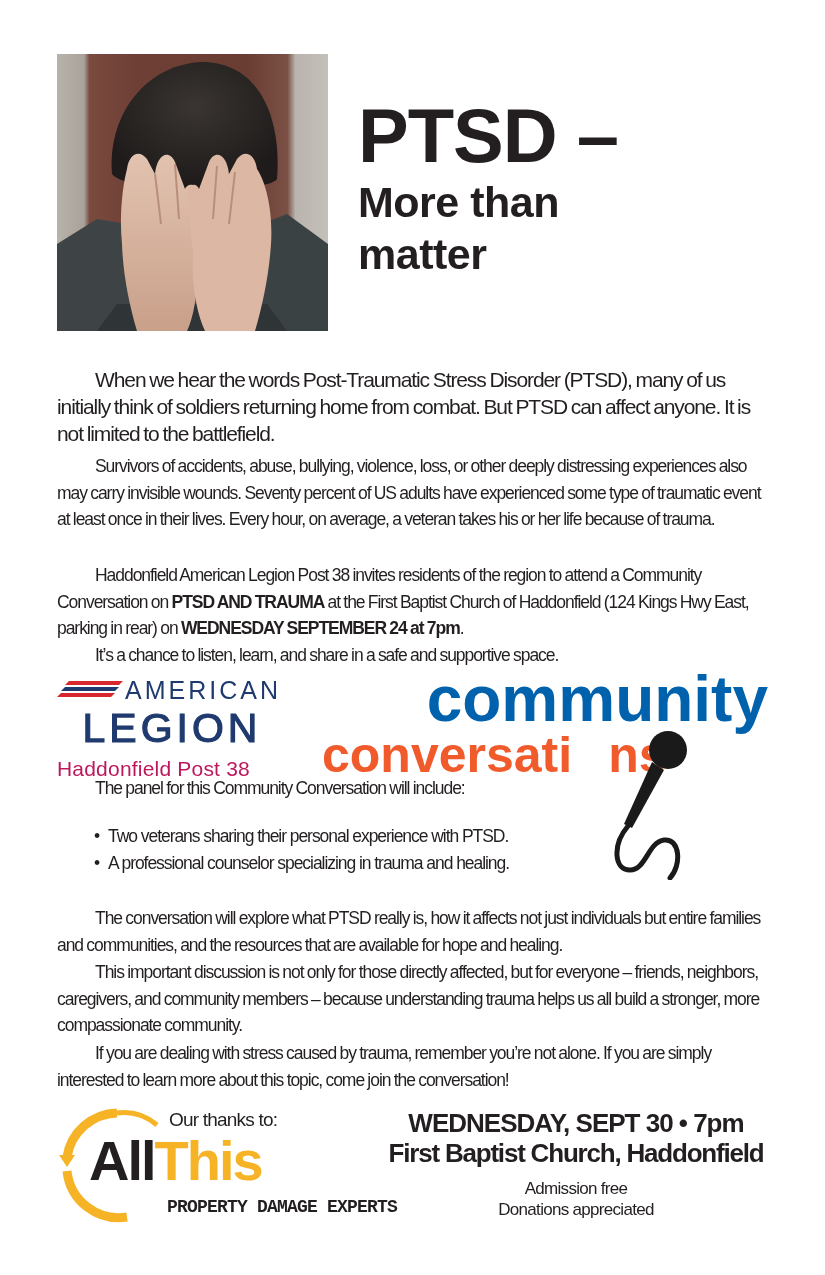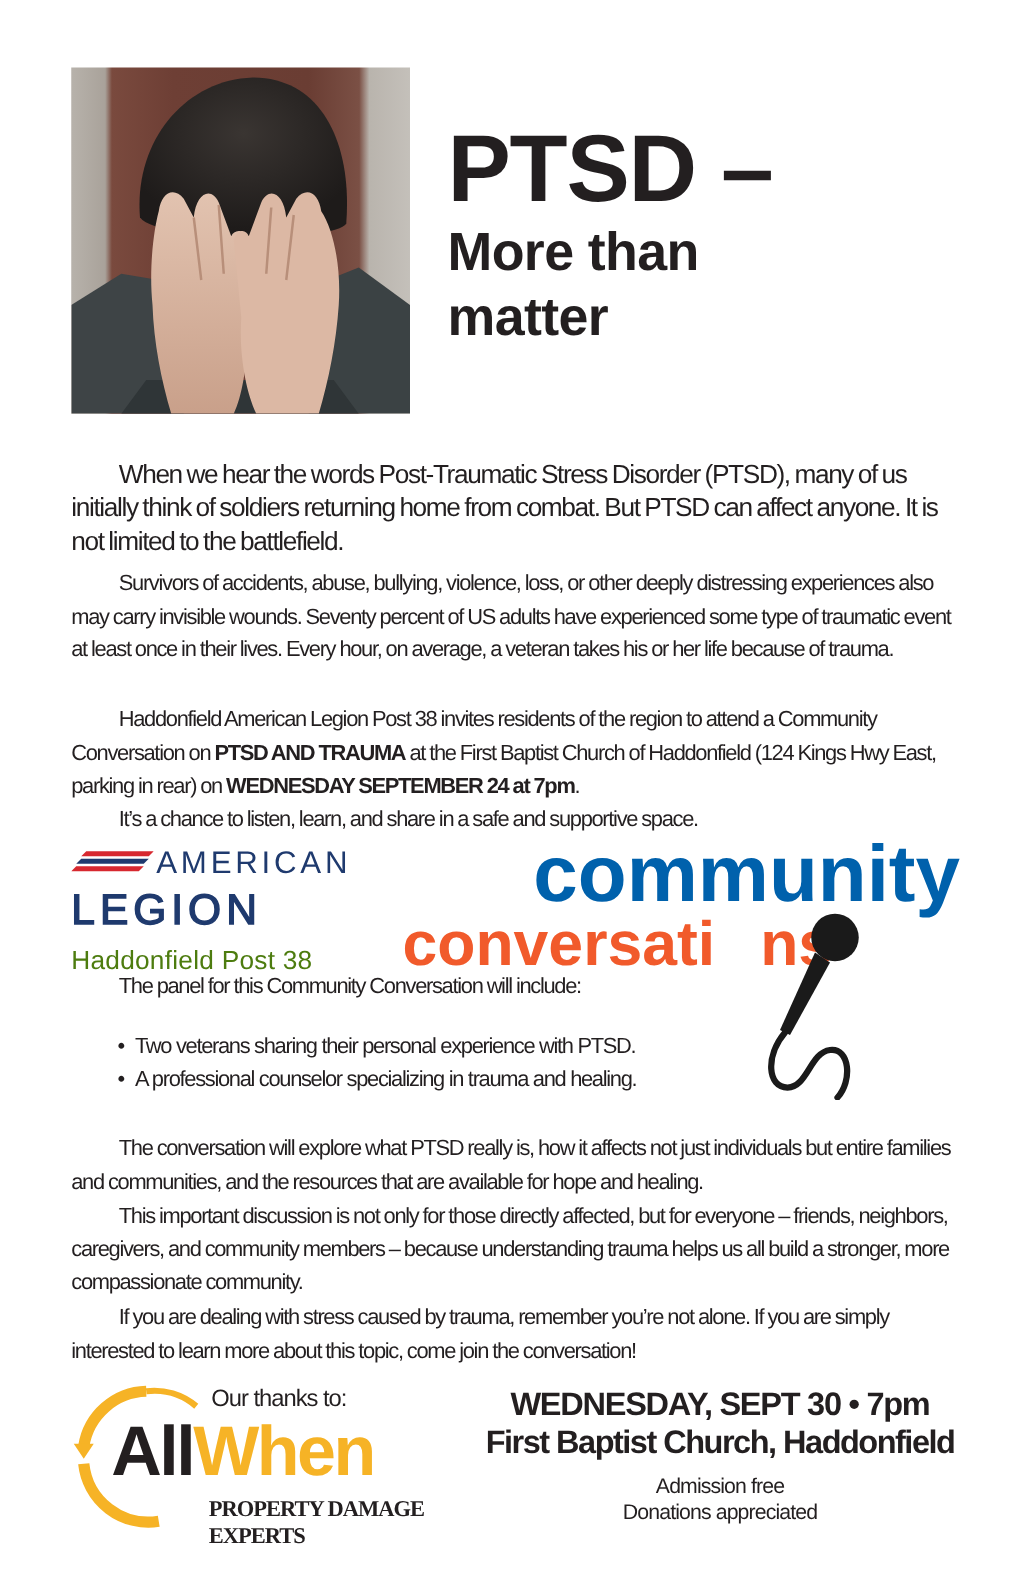--- a/index.html
+++ b/index.html
@@ -21,40 +21,40 @@
     .lead { top: 366px; font-size: 21px; line-height: 27px; letter-spacing: -1.1px; word-spacing: -1px; }
     .body { font-size: 17.5px; line-height: 26.5px; letter-spacing: -1.05px; word-spacing: -0.5px; }
     .indent { text-indent: 38px; }
     .b { font-weight: bold; }
 
     
     .legion { position: absolute; left: 57px; top: 678px; width: 230px; }
     .legion-top { display: flex; align-items: center; height: 24px; }
     .legion-stripes { width: 66px; height: 20px; }
     .legion-american { font-family: "Liberation Sans", sans-serif; font-size: 25px; letter-spacing: 3px; color: #1f3a6e; line-height: 24px; margin-left: 2px; }
-    .legion-legion { font-family: "Liberation Sans", sans-serif; font-size: 34px; font-weight: normal; color: #1f3a6e; letter-spacing: 4px; line-height: 48px; margin-top: 2px; -webkit-text-stroke: 1.2px #1f3a6e; }
-    .legion-post { font-family: "Liberation Sans", sans-serif; font-size: 21px; color: #4d7c0f; line-height: 26px; margin-top: 4px; letter-spacing: 0.2px; }
+    .legion-legion { font-family: "Liberation Sans", sans-serif; font-size: 41px; font-weight: normal; color: #1f3a6e; letter-spacing: 4px; line-height: 48px; margin-top: 2px; text-align: center; -webkit-text-stroke: 1.2px #1f3a6e; }
+    .legion-post { font-family: "Liberation Sans", sans-serif; font-size: 21px; color: #be185d; line-height: 26px; margin-top: 4px; letter-spacing: 0.2px; }
 
     
     .cc { position: absolute; left: 322px; top: 668px; width: 450px; height: 212px; text-align: right; }
     .cc-community { position: absolute; right: 4px; top: 0; font-family: "Liberation Sans", sans-serif; font-weight: bold; font-size: 64px; line-height: 62px; color: #0061ac; letter-spacing: 0px; }
     .cc-conversations { position: absolute; left: 0; top: 56px; font-family: "Liberation Sans", sans-serif; font-weight: bold; font-size: 50px; line-height: 62px; color: #f15a2b; letter-spacing: 0px; }
     .cc-mic { position: absolute; left: 290px; top: 62px; width: 110px; height: 150px; }
     .bullets { position: absolute; left: 94px; top: 823px; width: 680px; font-family: "Liberation Sans", sans-serif; font-size: 17.5px; line-height: 26.5px; letter-spacing: -1.05px; color: #231f20; list-style: none; }
     .bullets li { position: relative; padding-left: 14px; }
     .bullets li::before { content: "•"; position: absolute; left: 0; top: 0; }
 
     
     .allrisk { position: absolute; left: 57px; top: 1105px; width: 360px; height: 120px; }
     .allrisk-ring { position: absolute; left: 0; top: 0; width: 120px; height: 120px; }
     .thanks { position: absolute; left: 112px; top: 4px; font-family: "Liberation Sans", sans-serif; font-size: 19px; letter-spacing: -0.8px; color: #231f20; }
     .allrisk-word { position: absolute; left: 32px; top: 26px; font-family: "Liberation Sans", sans-serif; font-weight: bold; font-size: 56px; line-height: 60px; letter-spacing: -2px; }
     .allrisk-all { color: #231f20; }
     .allrisk-risk { color: #f6b326; }
-    .allrisk-tag { position: absolute; left: 110px; top: 92px; font-family: Liberation Serif, serif; font-weight: bold; font-size: 18px; letter-spacing: -0.8px; color: #231f20; }
+    .allrisk-tag { position: absolute; left: 110px; top: 92px; font-family: Liberation Mono, monospace; font-weight: bold; font-size: 18px; letter-spacing: -0.8px; color: #231f20; }
 
     .event { position: absolute; left: 380px; top: 1108px; width: 392px; text-align: center; font-family: "Liberation Sans", sans-serif; color: #231f20; }
     .event-date { font-weight: bold; font-size: 26px; line-height: 30px; letter-spacing: -1px; }
     .event-venue { font-weight: bold; font-size: 26px; line-height: 30px; letter-spacing: -1.2px; }
     .event-note { font-size: 17px; line-height: 21px; letter-spacing: -0.7px; margin-top: 10px; }
   </style>
 </head>
 <body>
 
 <div class="photo">
@@ -135,21 +135,21 @@
 <p class="para body indent" style="top:1040px;">If you are dealing with stress caused by trauma, remember you’re not alone. If you are simply interested to learn more about this topic, come join the conversation!</p>
 
 <div class="allrisk">
   <svg class="allrisk-ring" viewBox="0 0 120 120">
     <path d="M60 8 A52 52 0 0 0 10 52" stroke="#f6b326" stroke-width="9" fill="none"></path>
     <path d="M10 66 A52 52 0 0 0 70 112" stroke="#f6b326" stroke-width="9" fill="none"></path>
     <path d="M60 8 A52 52 0 0 1 100 20" stroke="#f6b326" stroke-width="5" fill="none"></path>
     <polygon points="2,50 18,50 10,62" fill="#f6b326"></polygon>
   </svg>
   <div class="thanks">Our thanks to:</div>
-  <div class="allrisk-word"><span class="allrisk-all">All</span><span class="allrisk-risk">When</span></div>
+  <div class="allrisk-word"><span class="allrisk-all">All</span><span class="allrisk-risk">This</span></div>
   <div class="allrisk-tag">PROPERTY DAMAGE EXPERTS</div>
 </div>
 
 <div class="event">
   <div class="event-date">WEDNESDAY, SEPT 30  •  7pm</div>
   <div class="event-venue">First Baptist Church, Haddonfield</div>
   <div class="event-note">Admission free</div>
   <div class="event-note" style="margin-top:0;">Donations appreciated</div>
 </div>
 

